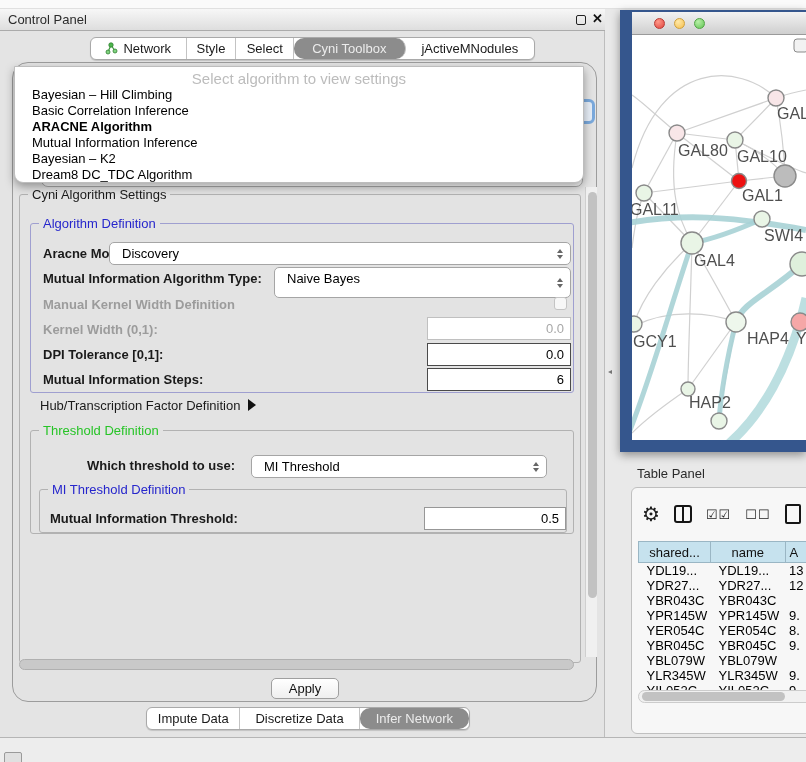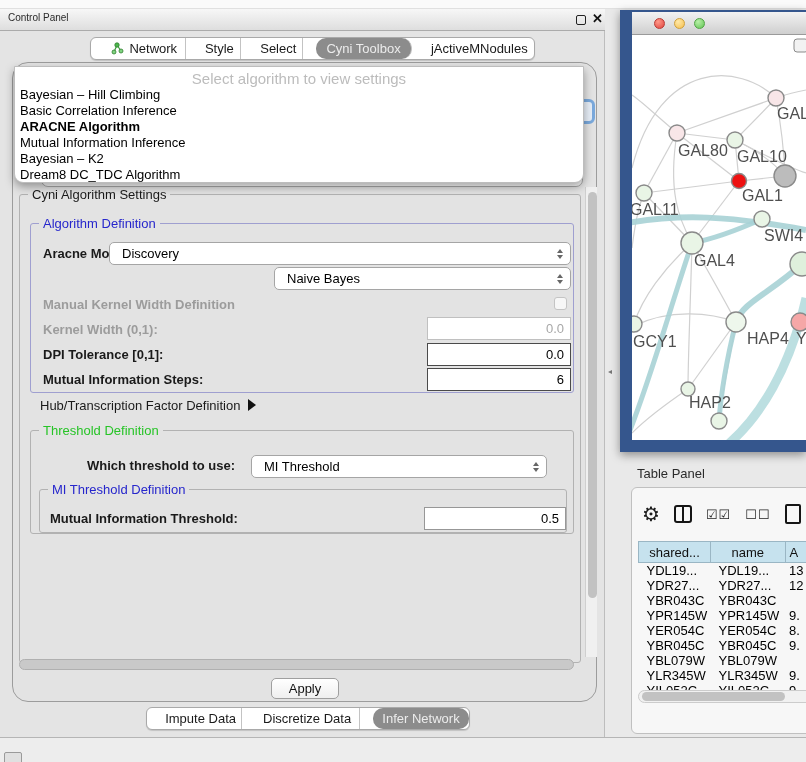--- a/index.html
+++ b/index.html
@@ -9,48 +9,48 @@
   body { position:relative; }
 
   
   .top-strip { left:0; top:0; width:806px; height:9px; background:#fafafa; border-bottom:1px solid #e0e0e0;}
 
   
   .control-panel { left:0; top:9px; width:605px; height:728px; background:#e4e4e4;
      border-right:1px solid #bdbdbd; }
   .cp-titlebar { left:0; top:0; width:605px; height:22px;
      background:linear-gradient(#f7f7f7,#dedede); border-bottom:1px solid #ababab; }
-  .cp-title { left:8px; top:3px; font-size:10px; color:#2b2b2b; }
+  .cp-title { left:8px; top:3px; font-size:13px; color:#2b2b2b; }
   .float-icon { left:576px; top:6px; width:10px; height:10px; border:1.5px solid #222; border-radius:2px;}
   .close-icon { left:592px; top:2px; font-size:13px; font-weight:bold; color:#111; }
 
   
   .seg-bar { display:flex; background:#fff; border:1px solid #a9a9a9; border-radius:6px;
      overflow:hidden; height:23px; box-shadow:0 1px 1px rgba(0,0,0,.15);}
   .seg { display:flex; align-items:center; justify-content:center; font-size:13px;
-     color:#1a1a1a; border-right:1px solid #c3c3c3; height:100%;margin-left:13px; }
+     color:#1a1a1a; border-right:1px solid #c3c3c3; height:100%; }
   .seg:last-child { border-right:none; }
   .seg.sel { background:#8c8c8c; color:#ececec;border-radius:10px; }
   .tabbar { left:90px; top:28px; width:445px; }
   .bottom-tabbar { left:146px; top:698px; width:324px; }
 
   
   .inset { left:12px; top:53px; width:585px; height:640px; background:#e3e3e3;
      border:1px solid #9c9c9c; border-radius:16px; }
   .combo-frag { left:28px; top:98px; width:542px; height:26px; background:#fcfcfc;
      border:1px solid #a9a9a9; border-radius:7px; font-size:13px; color:#ababab;
      line-height:24px; padding-left:20px; }
   .blue-frag { left:558px; top:36px; width:24px; height:25px; background:#e7eef7;
      border:3px solid #7aa9dc; border-radius:6px; }
 
   
   .popup { left:14px; top:57px; width:570px; height:117px; background:#fff; z-index:30;
      border:1px solid #bdbdbd; border-radius:0 0 9px 9px; box-shadow:0 4px 10px rgba(0,0,0,.35); }
   .popup-placeholder { width:100%; text-align:center; font-size:15px; color:#bcbcbc; padding-top:3px; }
-  .popup-item { font-size:13px; color:#000; height:16px; line-height:16px; padding-left:5px; }
+  .popup-item { font-size:13px; color:#000; height:16px; line-height:16px; padding-left:17px; }
   .popup-item.bold { font-weight:bold; }
 
   
   .gbox { position:absolute; border:1px solid #b2b2b2; border-radius:3px; }
   .gb-title { position:absolute; top:-8px; left:8px; background:#e3e3e3; padding:0 4px;
      font-size:13px; color:#1a1a1a; white-space:nowrap; }
   .gb-title.blue { color:#2626cc; }
   .gb-title.green { color:#27c427; }
 
   .lbl { position:absolute; font-size:13px; font-weight:bold; color:#1a1a1a; white-space:nowrap;}
@@ -182,21 +182,22 @@
 
         <div class="lbl" style="left:12px;top:22px">Aracne Mode:</div>
         <div class="combo" style="left:78px;top:18px;width:462px;height:23px">
           <span>Discovery</span>
           <span class="stepper">
               <i class="up"></i>
               <i class="down"></i>
             </span>
         </div>
 
-        <div class="combo" style="left:243px;top:43px;width:297px;height:23px">
+        <div class="lbl" style="left:12px;top:47px">Mutual Information Algorithm Type:</div>
+        <div class="combo" style="left:243px;top:43px;width:297px;height:31px">
           <span>Naive Bayes</span>
           <span class="stepper">
               <i class="up"></i>
               <i class="down"></i>
             </span>
         </div>
 
         <div class="lbl dis" style="left:12px;top:73px">Manual Kernel Width Definition</div>
         <div class="checkbox" style="left:523px;top:73px"></div>
 

